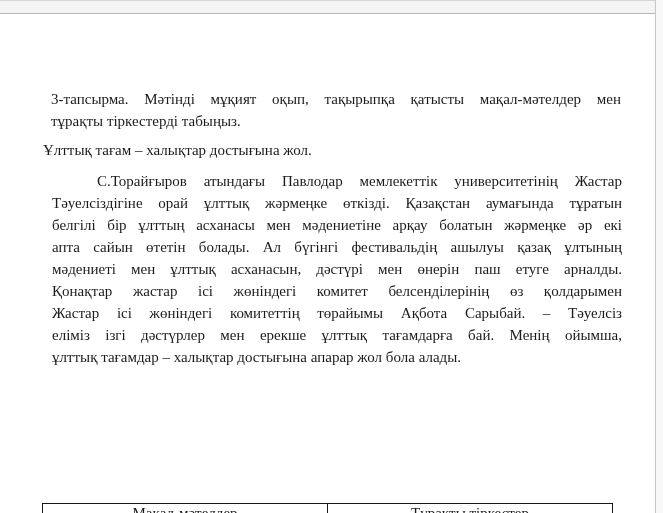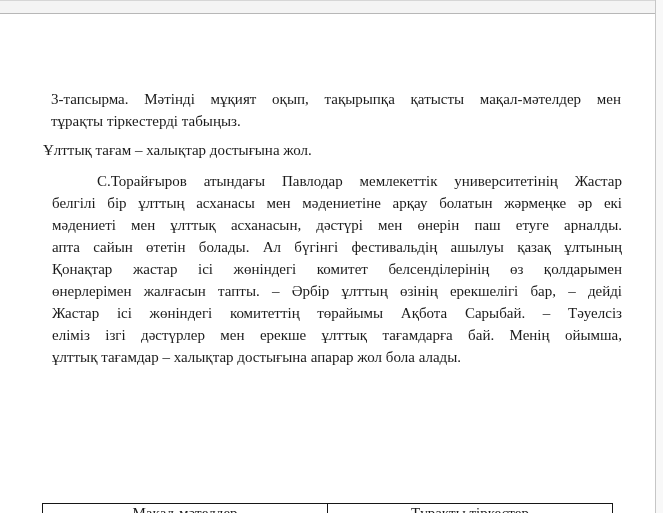--- a/index.html
+++ b/index.html
@@ -95,25 +95,25 @@
       <div class="dline jline">3-тапсырма. Мәтінді мұқият оқып, тақырыпқа қатысты мақал-мәтелдер мен</div>
       <div class="dline">тұрақты тіркестерді табыңыз.</div>
     </div>
 
     <div class="title-block">
       <span>Ұлттық тағам – халықтар достығына жол.</span>
     </div>
 
     <div class="para-block">
       <div class="dline jline indent">С.Торайғыров атындағы Павлодар мемлекеттік университетінің Жастар</div>
+      <div class="dline jline">Тәуелсіздігіне орай ұлттық жәрмеңке өткізді. Қазақстан аумағында тұратын</div>
       <div class="dline jline">белгілі бір ұлттың асханасы мен мәдениетіне арқау болатын жәрмеңке әр екі</div>
+      <div class="dline jline">апта сайын өтетін болады. Ал бүгінгі фестивальдің ашылуы қазақ ұлтының</div>
       <div class="dline jline">мәдениеті мен ұлттық асханасын, дәстүрі мен өнерін паш етуге арналды.</div>
-      <div class="dline jline">апта сайын өтетін болады. Ал бүгінгі фестивальдің ашылуы қазақ ұлтының</div>
       <div class="dline jline">Қонақтар жастар ісі жөніндегі комитет белсенділерінің өз қолдарымен</div>
-      <div class="dline jline">өнерлерімен жалғасын тапты. – Әрбір ұлттың өзінің ерекшелігі бар, – дейді</div>
       <div class="dline jline">Жастар ісі жөніндегі комитеттің төрайымы Ақбота Сарыбай. – Тәуелсіз</div>
       <div class="dline jline">еліміз ізгі дәстүрлер мен ерекше ұлттық тағамдарға бай. Менің ойымша,</div>
       <div class="dline">ұлттық тағамдар – халықтар достығына апарар жол бола алады.</div>
     </div>
 
   </div>
 
   <table class="answer-table">
     <tbody>
       <tr class="hdr">

